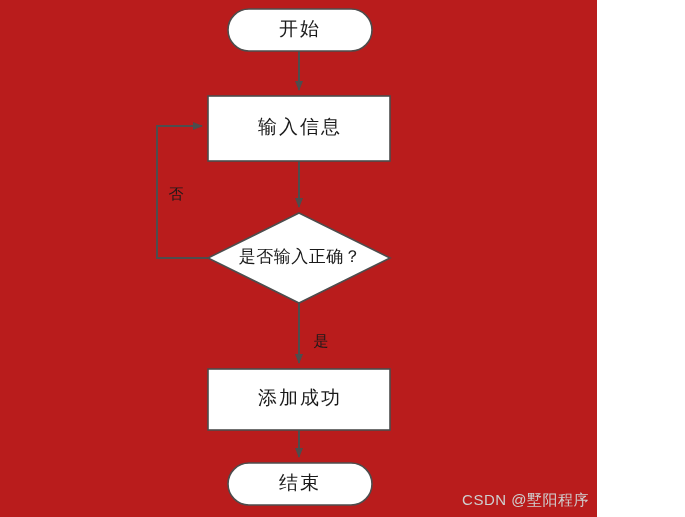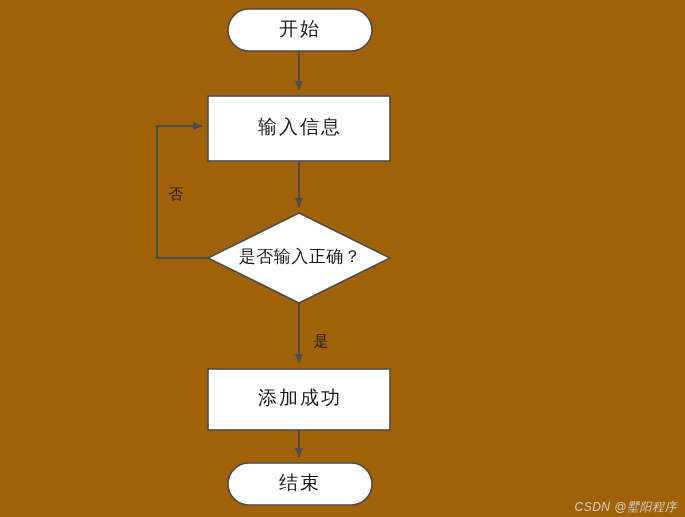--- a/index.html
+++ b/index.html
@@ -5,23 +5,23 @@
   html, body {
     margin: 0;
     padding: 0;
     background: #ffffff;
   }
   body {
     font-family: "Liberation Serif", "DejaVu Serif", serif;
   }
   #canvas {
     position: relative;
-    width: 685px;
+    width: 597px;
     height: 517px;
-    background: #a16207;
+    background: #b91c1c;
     overflow: hidden;
   }
   #flow-svg {
     position: absolute;
     left: 0;
     top: 0;
     width: 685px;
     height: 517px;
   }
   .node-shape {
@@ -49,28 +49,27 @@
   .edge-label {
     font-family: "Liberation Serif", "DejaVu Serif", serif;
     font-size: 15px;
     fill: #1a1a1a;
     text-anchor: middle;
     dominant-baseline: middle;
   }
   #watermark {
     position: absolute;
     right: 8px;
-    bottom: 1px;
+    bottom: 7px;
     font-family: "Liberation Sans", "DejaVu Sans", sans-serif;
-    font-size: 12px;
+    font-size: 15px;
     color: #cfcfcf;
     letter-spacing: 0.5px;
     white-space: nowrap;
     user-select: none;
-    font-style: italic;
   }
 </style>
 </head>
 <body>
 
 <div id="canvas">
 
   <svg id="flow-svg" viewBox="0 0 685 517">
 
     <defs>

